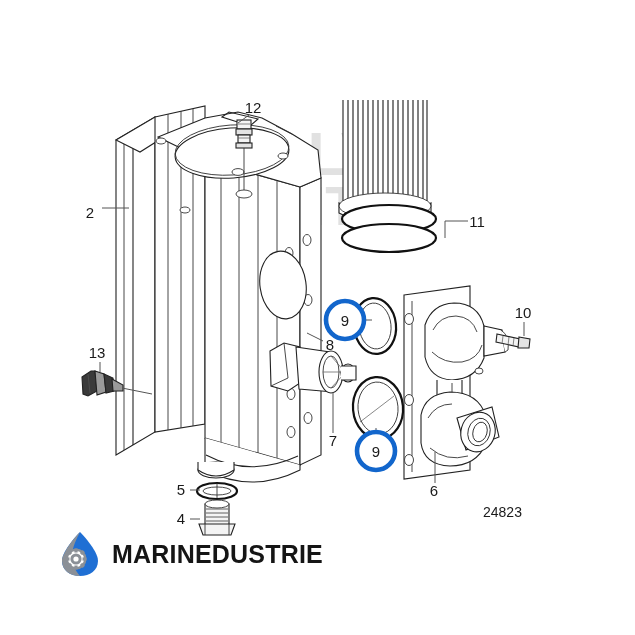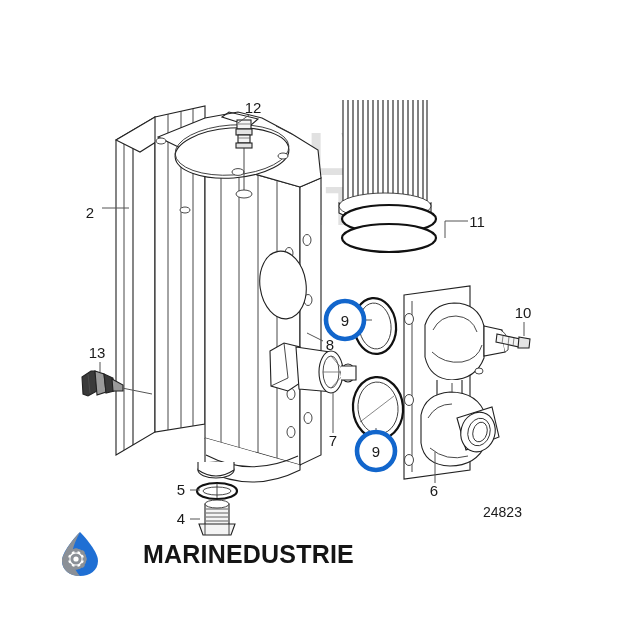--- a/index.html
+++ b/index.html
@@ -69,21 +69,20 @@
     flex-direction: column;
     justify-content: center;
     line-height: 1;
   }
   #brand-name {
     font-family: "Liberation Sans", sans-serif;
     font-weight: bold;
     font-size: 25px;
     letter-spacing: 0.2px;
     color: #151515;
-    margin-left: 31px;
   }
   #brand-tagline {
     font-family: "Liberation Sans", sans-serif;
     font-size: 10.5px;
     color: #3c3c3c;
     text-align: center;
     margin-top: 5px;
     letter-spacing: 0.1px;
   }
 </style>

